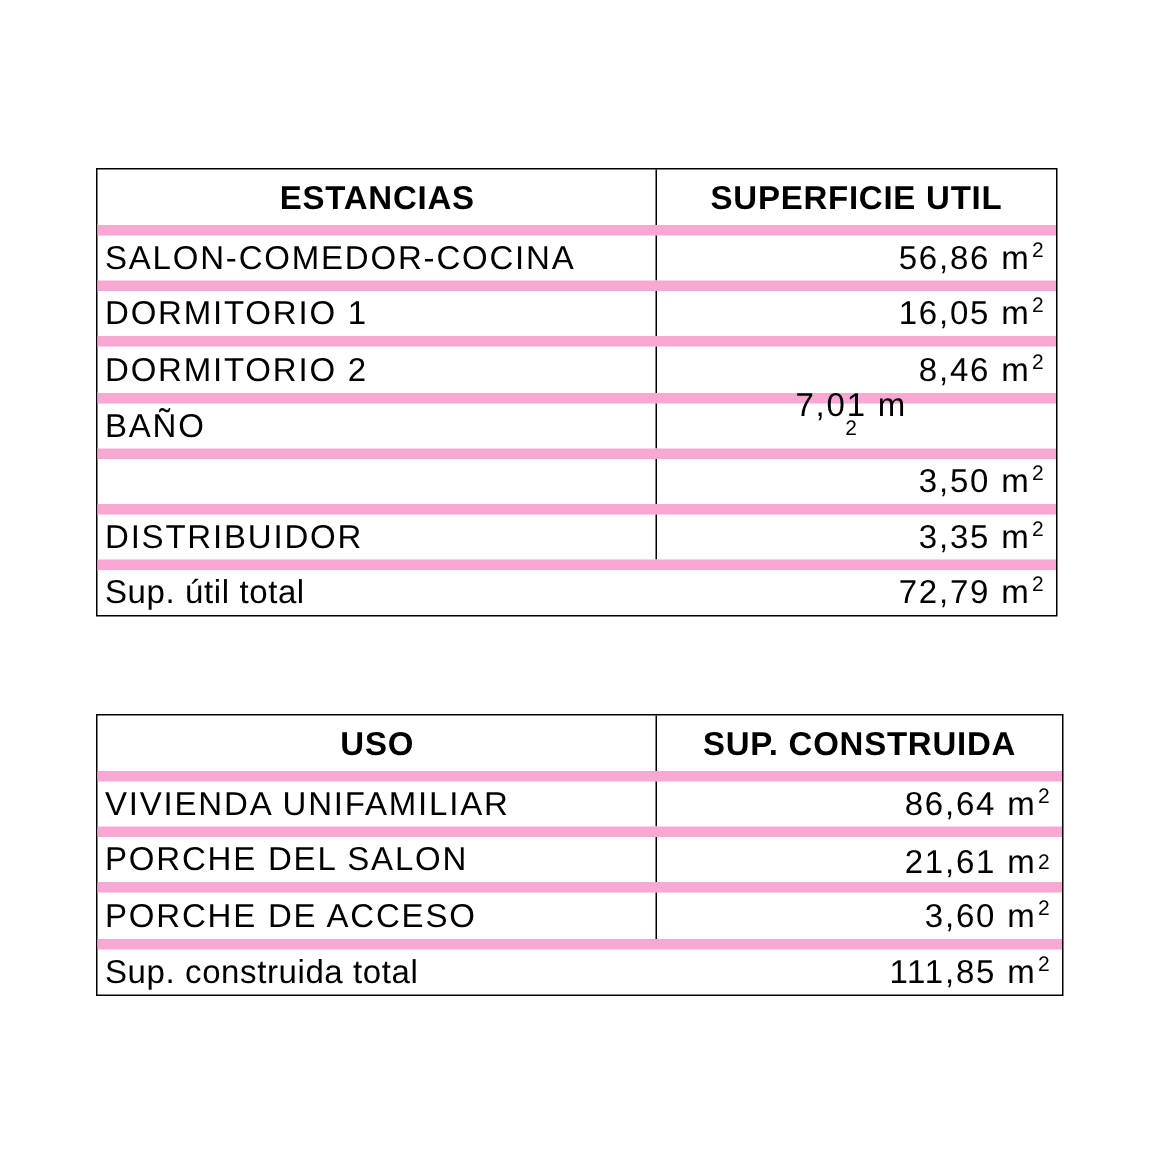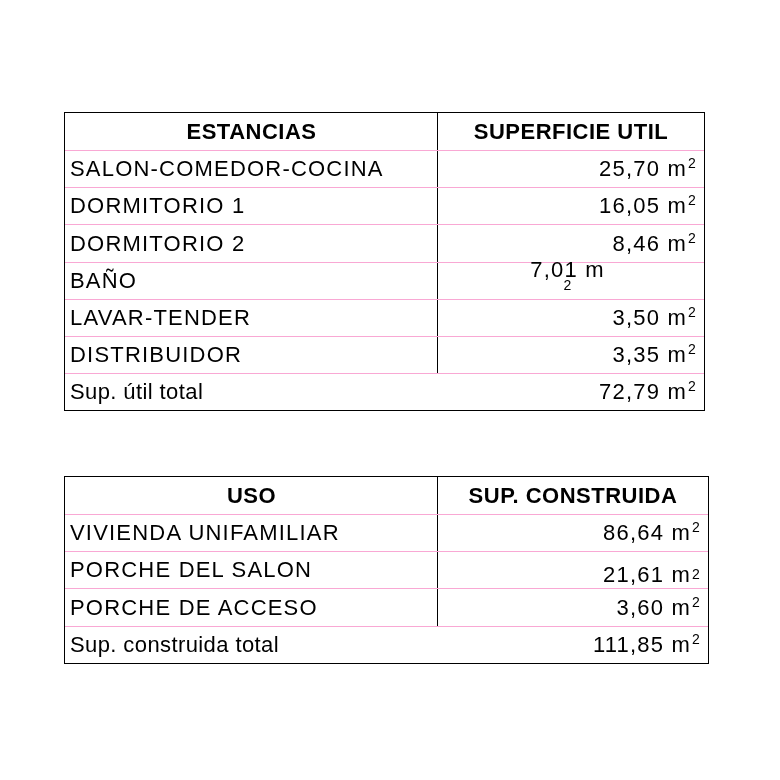--- a/index.html
+++ b/index.html
@@ -1,19 +1,19 @@
 <!DOCTYPE html>
 <html><head>
 <meta charset="utf-8">
 <style>
   html, body { margin: 0; padding: 0; background: #ffffff; }
   body { width: 780px; height: 780px; position: relative; overflow: hidden;
          font-family: "Liberation Sans", sans-serif; color: #000; }
   .tbl { position: absolute; border: 1px solid #000; box-sizing: border-box; }
-  .row { position: absolute; left: 0; right: 0; box-sizing: border-box; border-top: 1px solid #f9a8d4; }
+  .row { position: absolute; left: 0; right: 0; box-sizing: border-box; border-top: 7px solid #f9a8d4; }
   .row.first { border-top: none; }
   .cell { position: absolute; top: 0; bottom: 0; display: flex; align-items: center;
           box-sizing: border-box; font-size: 22px; letter-spacing: 1.2px; white-space: nowrap; }
   .c1 { left: 0; padding-left: 5px; }
   .c2 { right: 0; padding-right: 7px; justify-content: flex-end; border-left: 1px solid #000; }
   .hdr { font-weight: bold; justify-content: center; letter-spacing: 0.5px; }
   .c2.hdr { padding-right: 0; }
   .total .c2 { border-left: none; }
   .sup { font-size: 14px; position: relative; top: -6px; margin-left: 1px; }
   .total .c1 { letter-spacing: 0.4px; }
@@ -22,21 +22,21 @@
 <body>
 
 <div class="tbl" style="left:64px; top:112px; width:641px; height:299px;">
   <div class="row first" style="top:0; height:37px;">
     <div class="cell c1 hdr" style="width:373px; padding-left:0;">ESTANCIAS</div>
     <div class="cell c2 hdr" style="width:267px;">SUPERFICIE UTIL</div>
   </div>
   <div class="row" style="top:37px; height:37px;">
     <div class="cell c1">SALON-COMEDOR-COCINA</div>
     <div class="cell c2" style="width:267px;">
-        <span>25,70 m</span>
+        <span>56,86 m</span>
         <span class="sup">2</span>
       </div>
   </div>
   <div class="row" style="top:74px; height:37px;">
     <div class="cell c1">DORMITORIO 1</div>
     <div class="cell c2" style="width:267px;">
         <span>16,05 m</span>
         <span class="sup">2</span>
       </div>
   </div>
@@ -48,21 +48,20 @@
       </div>
   </div>
   <div class="row" style="top:149px; height:37px;">
     <div class="cell c1">BAÑO</div>
     <div class="cell c2" style="width:267px;flex-direction:column;">
         <span>7,01 m</span>
         <span class="sup">2</span>
       </div>
   </div>
   <div class="row" style="top:186px; height:37px;">
-    <div class="cell c1">LAVAR-TENDER</div>
     <div class="cell c2" style="width:267px;">
         <span>3,50 m</span>
         <span class="sup">2</span>
       </div>
   </div>
   <div class="row" style="top:223px; height:37px;">
     <div class="cell c1">DISTRIBUIDOR</div>
     <div class="cell c2" style="width:267px;padding-left:20px;">
         <span>3,35 m</span>
         <span class="sup">2</span>

